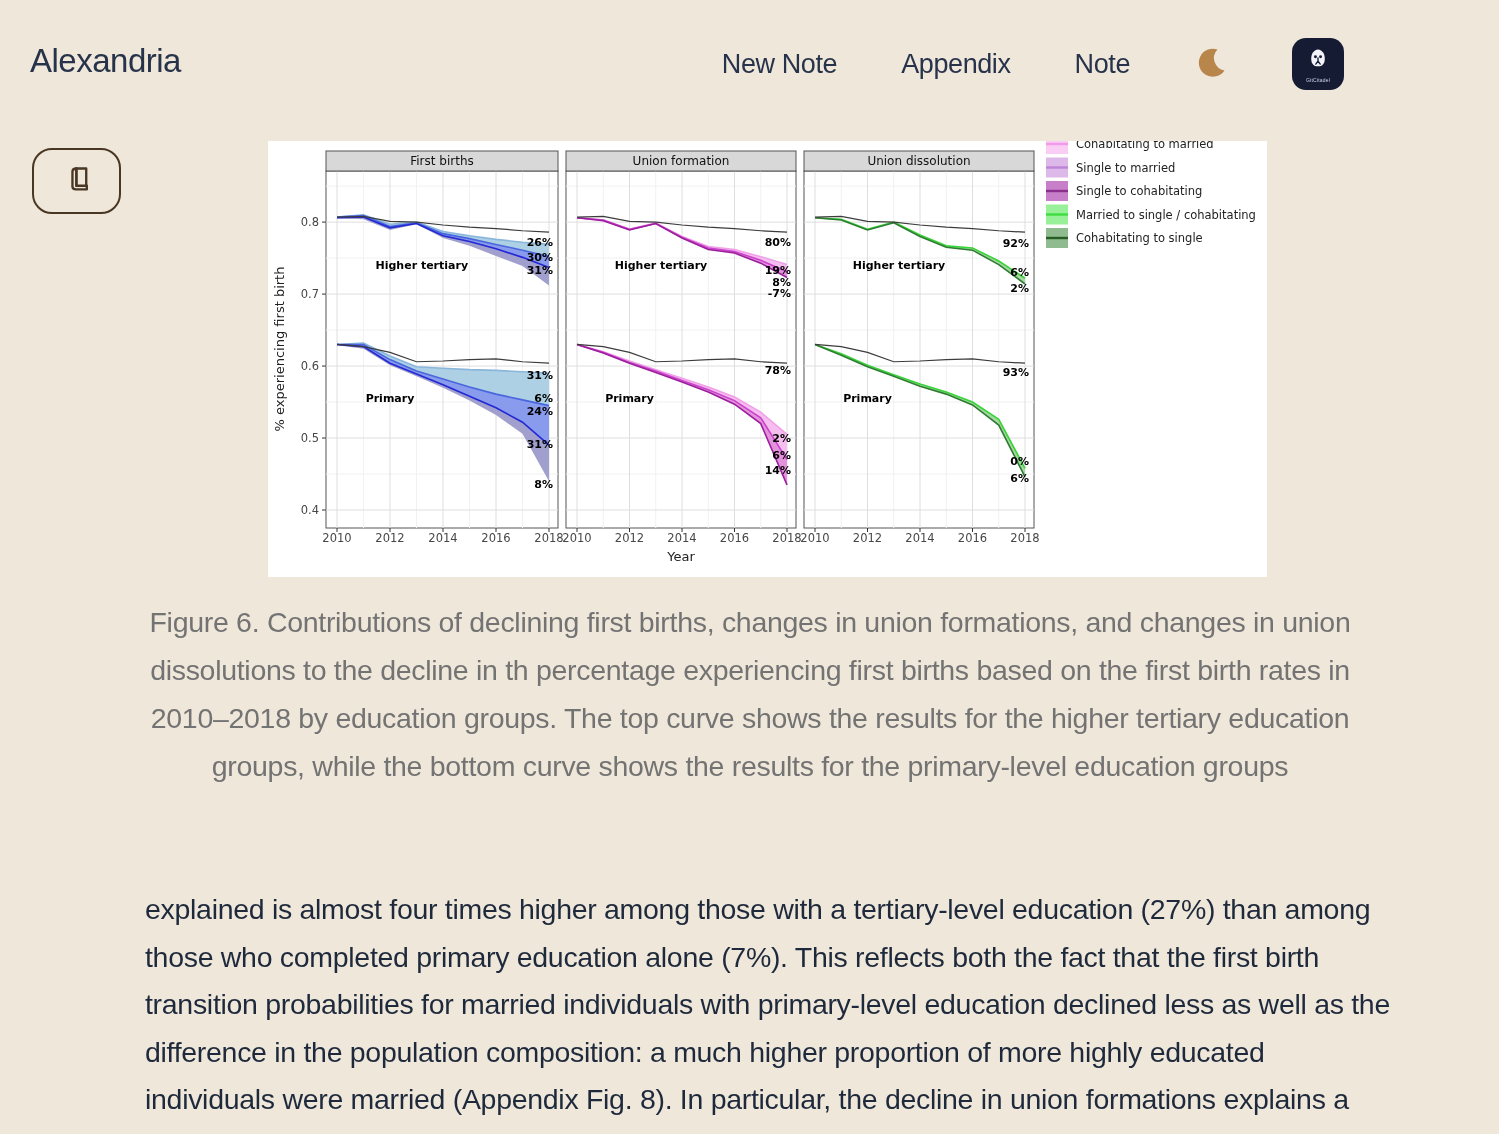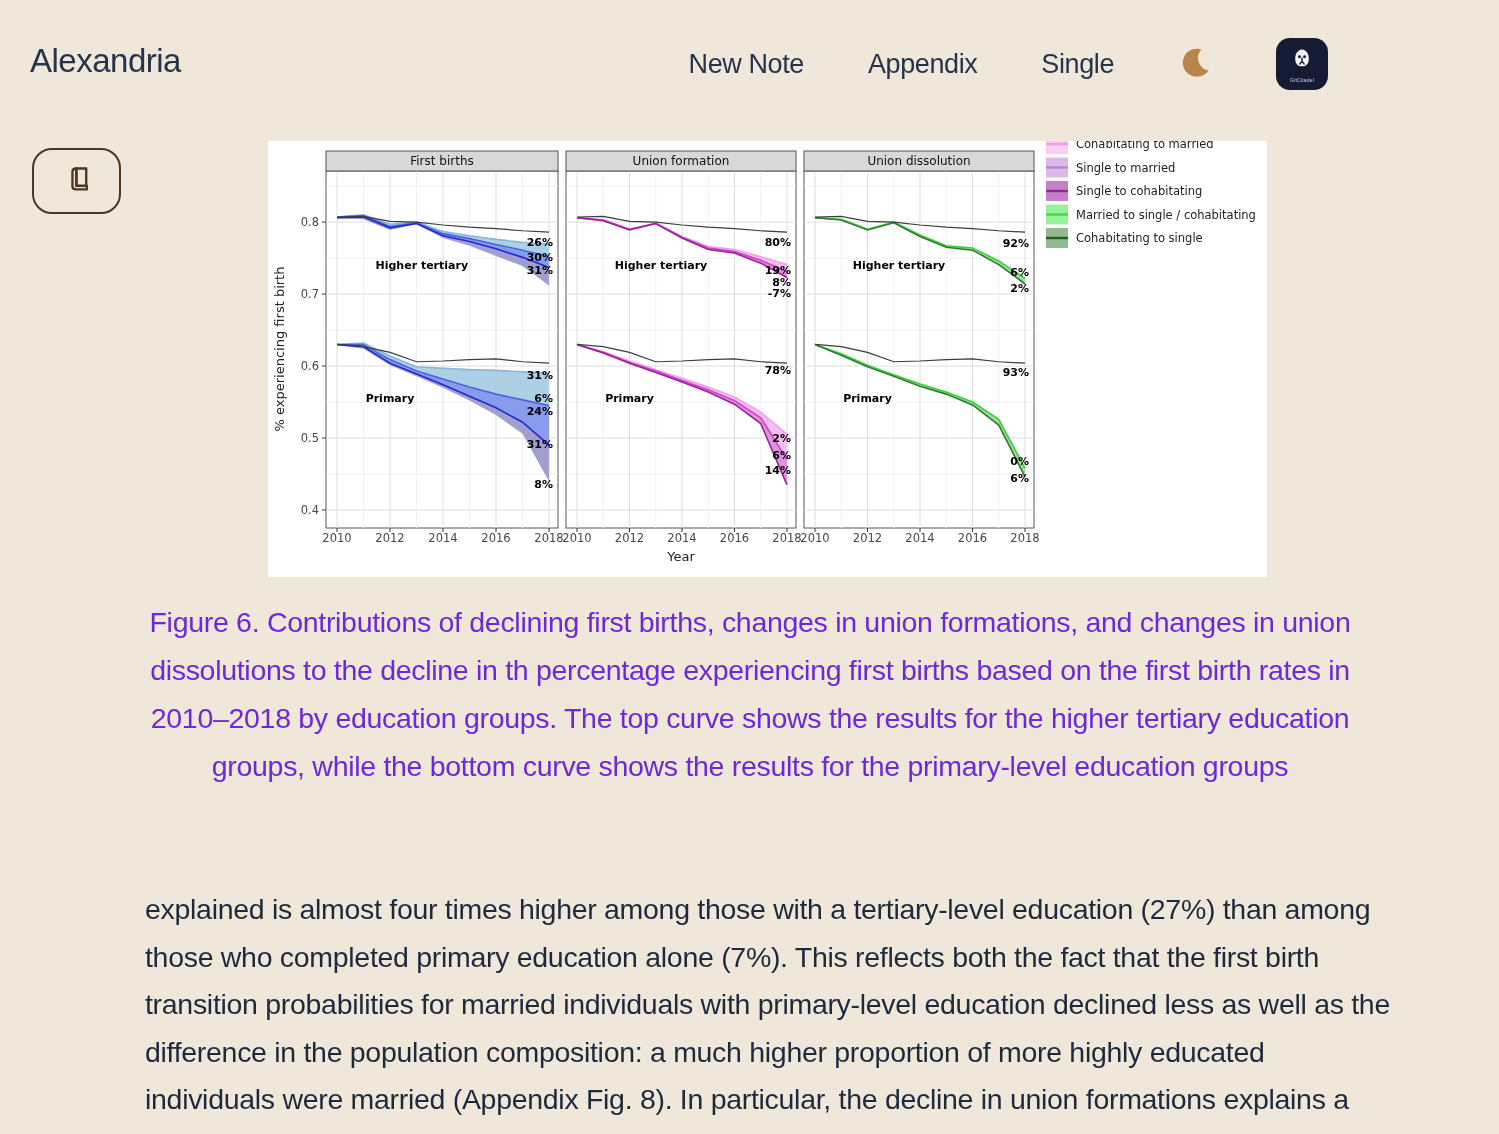--- a/index.html
+++ b/index.html
@@ -2,21 +2,21 @@
 <html><head>
 <meta charset="utf-8">
 <style>
   html,body{margin:0;padding:0;}
   body{
     width:1499px;height:1134px;overflow:hidden;
     background:#efe7da;
     font-family:"Liberation Sans",sans-serif;
     color:#243144;
   }
-  .page{position:relative;width:1354px;height:1134px;}
+  .page{position:relative;width:1354px;height:1134px;padding-left:16px;}
 
   
   .brand{
     position:absolute;left:30px;top:42px;
     font-size:33px;font-weight:400;color:#27334a;letter-spacing:-0.5px;
   }
   .nav{
     position:absolute;top:38px;right:26px;
     display:flex;align-items:center;gap:64px;
   }
@@ -45,42 +45,42 @@
   .ct{font-size:11.5px;fill:#474747;}
   .cy{font-size:11.5px;fill:#474747;}
   .cann{font-size:11px;font-weight:600;fill:#000;}
   .cglab{font-size:11px;font-weight:600;fill:#000;}
   .cstrip{font-size:12px;fill:#111;}
   .caxis{font-size:13px;fill:#222;}
   .cleg{font-size:11.5px;fill:#222;}
 
   .caption{
     position:absolute;left:114px;top:598px;width:1272px;
-    text-align:center;font-size:28.5px;line-height:48px;color:#6d28d9;
+    text-align:center;font-size:28.5px;line-height:48px;color:#737373;
     letter-spacing:-0.3px;
   }
 
   
   .body-text{
     position:absolute;left:145px;top:886px;width:1256px;height:249px;
     overflow:hidden;
     font-size:28.5px;line-height:47.5px;color:#1e2a3c;letter-spacing:-0.3px;
   }
   .body-text p{margin:0;}
 </style>
 </head>
 <body>
 
 <div class="page">
 
   <div class="brand">Alexandria</div>
   <div class="nav">
     <a>New Note</a>
     <a>Appendix</a>
-    <a>Single</a>
+    <a>Note</a>
     <div class="moon-btn">
       <span>
         <svg width="32" height="32" viewBox="0 0 32 32">
           <path d="M22.5 3.5 A 14 14 0 1 0 29.5 24.5 A 12.5 12.5 0 0 1 22.5 3.5 Z" fill="#B8854B"></path>
         </svg>
       </span>
     </div>
     <div class="avatar">
       <span>
         <svg width="26" height="26" viewBox="0 0 46 46">

